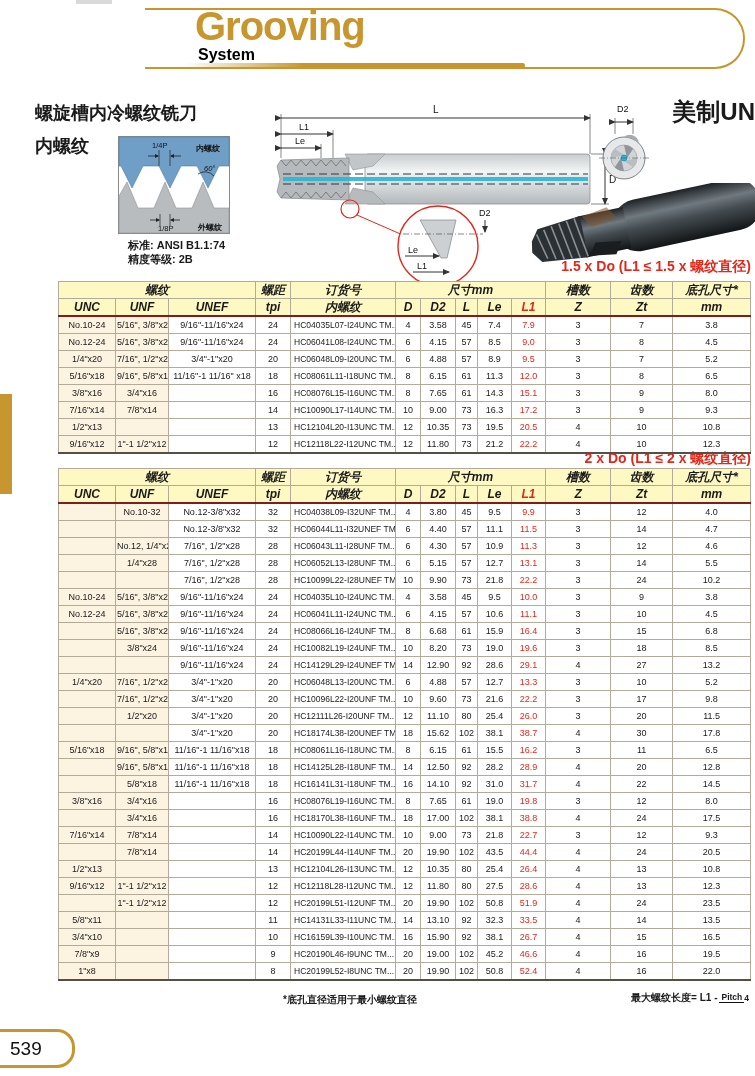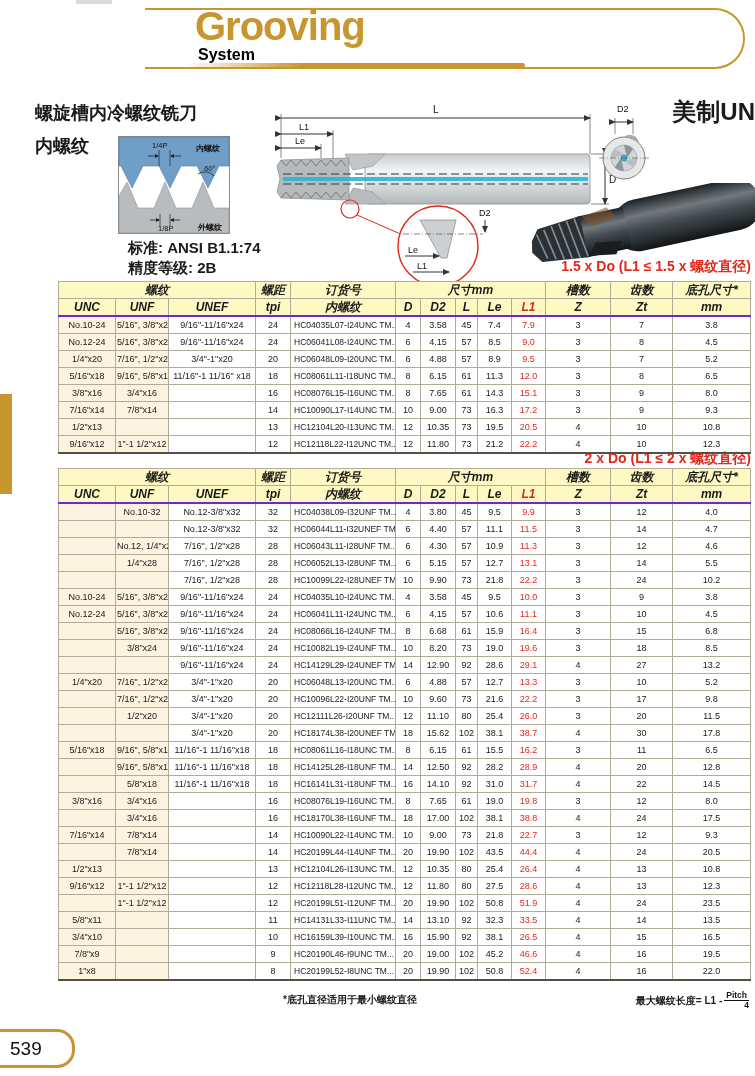--- a/index.html
+++ b/index.html
@@ -12,45 +12,45 @@
           letter-spacing:-1px;color:#c8962e;}
   .banner-sub-en{position:absolute;left:53px;top:36px;font-size:16px;font-weight:bold;color:#000000;}
   .banner-title-cn{position:absolute;left:258px;top:4px;font-size:33px;font-weight:bold;
           letter-spacing:9px;color:#111;}
   .banner-swoosh{position:absolute;left:185px;top:63px;width:340px;height:5px;border-radius:3px;
           background:linear-gradient(to right,rgba(200,150,46,0),#c8962e 35%,#c8962e);}
   .corner-mark{position:absolute;left:76px;top:0;width:36px;height:4px;background:#c9c9c9;opacity:.7;}
   
   .intro-title{position:absolute;left:35px;top:101px;font-size:18px;font-weight:bold;}
   .intro-sub{position:absolute;left:35px;top:134px;font-size:18px;font-weight:bold;}
-  .std-note{position:absolute;left:128px;top:238px;font-size:15px;font-weight:bold;line-height:1.3;}
+  .std-note{position:absolute;left:128px;top:238px;font-size:11px;font-weight:bold;line-height:1.3;}
   .series-label{position:absolute;right:0px;top:96px;font-size:24px;font-weight:bold;}
   .profile-box{position:absolute;left:118px;top:136px;width:112px;height:98px;border-radius:13px;}
   .tool-diagram{position:absolute;left:253px;top:96px;width:400px;height:192px;}
   .tool-photo{position:absolute;left:523px;top:183px;width:232px;height:86px;}
   .cap-red{position:absolute;right:4px;font-size:14px;font-weight:bold;color:#e0281c;white-space:nowrap;margin-left:8px;}
   .cap1{top:258px;} .cap2{top:450px;}
   
   .tbl{position:absolute;left:58px;border-collapse:collapse;table-layout:fixed;width:692px;
        border:1.5px solid #6b6557;}
   .tbl1{top:281px;} .tbl2{top:468px;}
   .tbl th,.tbl td{border:1px solid #b3ab99;padding:0 1px;text-align:center;font-size:9px;
        height:16px;line-height:1;overflow:hidden;white-space:nowrap;font-weight:normal;}
   .tbl thead th{background:#fef9c3;font-weight:bold;font-size:12px;height:16px;font-style:italic;}
-  .tbl thead tr:last-child th{border-bottom:2px solid #6d28d9;}
+  .tbl thead tr:last-child th{border-bottom:2px solid #7f1d1d;}
   .tbl td.cream{background:#fcf3e1;}
   .tbl td.order{text-align:left;padding-left:3px;font-size:8.5px;}
   .tbl .red{color:#e0281c;}
   .tbl .maj{border-left:1.4px solid #6b6557;}
   .tbl tbody tr.grp td{border-top:1.6px solid #555044;}
   .tbl tbody tr:last-child td{border-bottom:2px solid #555044;}
   
   .fn-left{position:absolute;left:283px;top:993px;font-size:10px;font-weight:bold;}
   .fn-right{position:absolute;right:6px;top:991px;font-size:10px;font-weight:bold;display:flex;align-items:center;gap:2px;}
-  .frac{display:inline-flex;flex-direction:column;align-items:flex-end;font-size:8.5px;line-height:1.1;}
+  .frac{display:inline-flex;flex-direction:row;align-items:flex-end;font-size:8.5px;line-height:1.1;}
   .frac .num{border-bottom:1px solid #111;padding:0 2px;}
   
   .gold-bar{position:absolute;left:0;top:394px;width:12px;height:100px;background:#c8962e;}
   .page-tab{position:absolute;left:-4px;top:1029px;width:62px;height:33px;background:#fff;
        border:3px solid #c8962e;border-radius:0 18px 18px 0;border-left:none;
        display:flex;align-items:center;padding-left:14px;font-size:19px;color:#111;}
   svg text{font-family:"Liberation Sans",sans-serif;}
 </style>
 </head>
 <body>
@@ -786,21 +786,21 @@
         <tr class="grp">
           <td class="cream">3/4"x10</td>
           <td class="cream"></td>
           <td></td>
           <td class="maj">10</td>
           <td class="order maj">HC16159L39-I10UNC TM...</td>
           <td class="maj">16</td>
           <td>15.90</td>
           <td>92</td>
           <td>38.1</td>
-          <td class="red">26.5</td>
+          <td class="red">26.7</td>
           <td class="maj">4</td>
           <td class="maj">15</td>
           <td class="maj">16.5</td>
         </tr>
         <tr class="grp">
           <td class="cream">7/8"x9</td>
           <td class="cream"></td>
           <td></td>
           <td class="maj">9</td>
           <td class="order maj">HC20190L46-I9UNC TM...</td>

